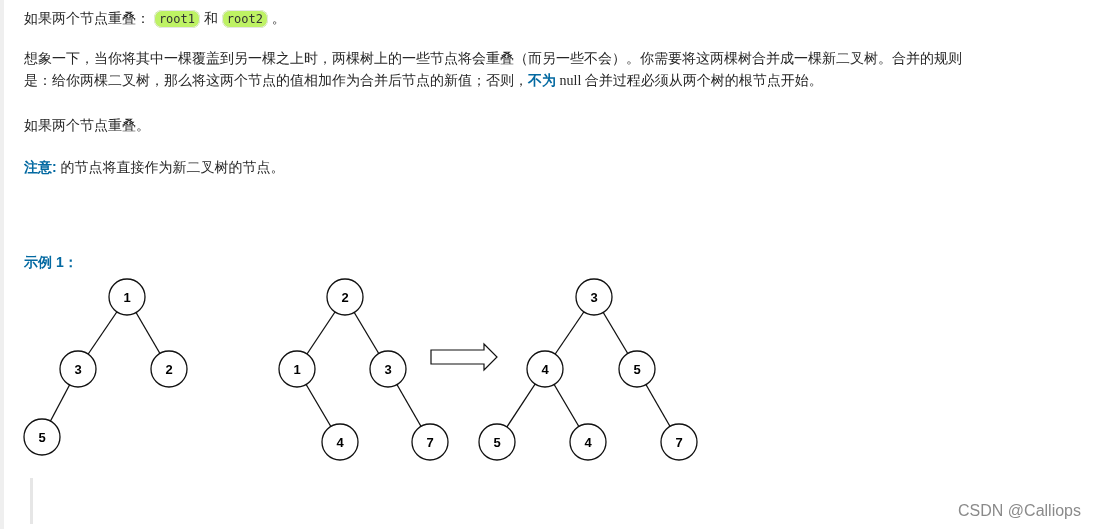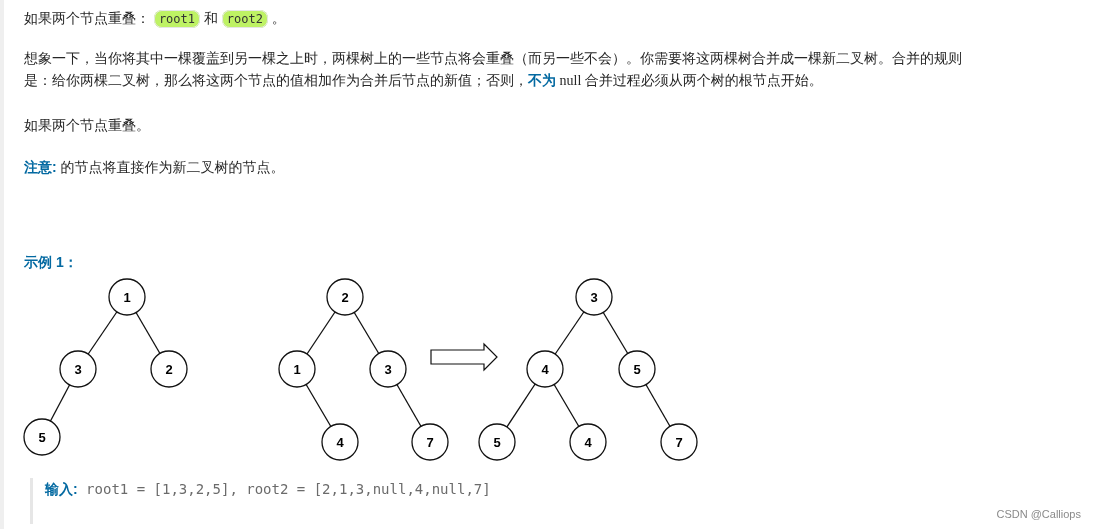--- a/index.html
+++ b/index.html
@@ -13,21 +13,21 @@
   .p { position: absolute; left: 24px; line-height: 22px; white-space: nowrap; }
   .code {
     font-family: "DejaVu Sans Mono", "Liberation Mono", monospace;
     font-size: 12px; background: #bef264; border: 1px solid #e6e6e6;
     border-radius: 8px; padding: 1px 4px; color: #333;
   }
   b { font-weight: bold; color: #0369a1; }
   .tree-svg { position: absolute; left: 0; top: 270px; }
   .example { position: absolute; left: 30px; top: 478px; border-left: 3px solid #e6e6e6; padding-left: 12px; line-height: 22px; height: 46px; }
   .mono { font-family: "DejaVu Sans Mono", "Liberation Mono", monospace; color: #6b6b6b; font-size: 14px; }
-  .watermark { position: absolute; right: 15px; bottom: 9px; color: #8a8a8a; font-size: 11px; }
+  .watermark { position: absolute; right: 15px; bottom: 9px; color: #8a8a8a; font-size: 16px; }
 </style>
 </head>
 <body>
 
 <div class="left-strip"></div>
 
 <div class="p" style="top:7px;">
   <span>如果两个节点重叠：</span>
   <span class="code">root1</span>
   <span>和</span>
@@ -136,16 +136,15 @@
         <text x="588" y="447" text-anchor="middle">4</text>
       </g>
     <g>
         <circle cx="679" cy="442" r="18" fill="#fff" stroke="#111" stroke-width="1.3"></circle>
         <text x="679" y="447" text-anchor="middle">7</text>
       </g>
   </g>
 </svg>
 
 <div class="example">
-  <div><b>输入:</b><span class="mono"> root1 = [1,3,2,5], root2 = [2,1,3,null,4,null,7]</span></div>
 </div>
 
 <div class="watermark">CSDN @Calliops</div>
 
 </body></html>

